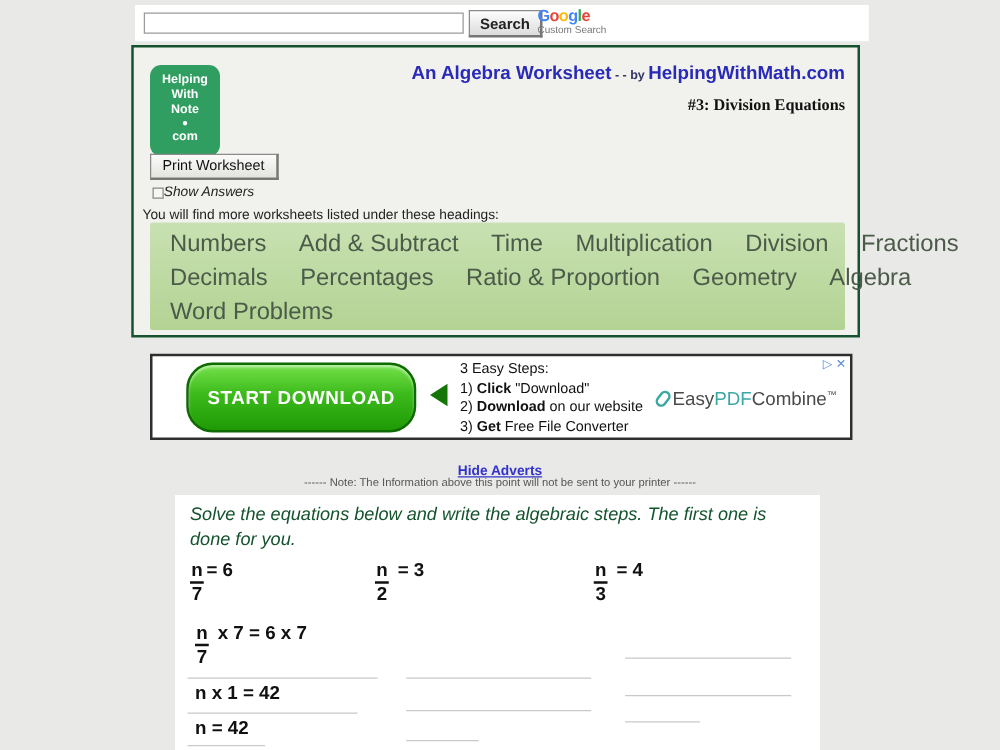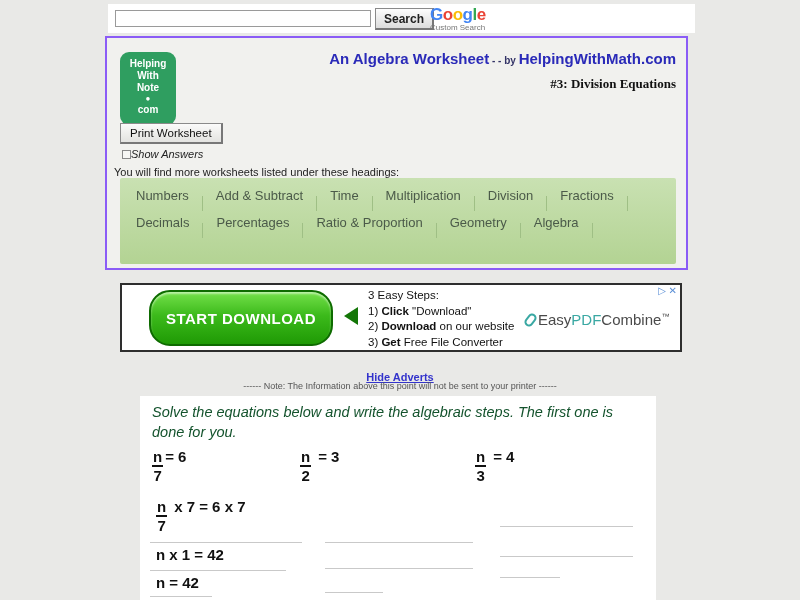--- a/index.html
+++ b/index.html
@@ -7,46 +7,46 @@
   body { font-family:"Liberation Sans", sans-serif; background:#e9e9e7; position:relative; overflow:hidden; }
 
   .abs { position:absolute; }
 
   
   .topbar { left:108px; top:4px; width:587px; height:29px; background:#fff; }
   .search-input { position:absolute; left:7px; top:6px; width:256px; height:17px; border:1px solid #9a9a9a; font-size:11px; padding:0 3px; background:#fff; }
   .search-btn { position:absolute; left:267px; top:4px; height:22px; padding:0 8px; font-size:12px; font-weight:700; color:#222;
     background:linear-gradient(180deg,#fdfdfd,#dcdcdc); border:1px solid #8a8a8a; border-right:2px solid #777; border-bottom:2px solid #777; cursor:pointer; font-family:"Liberation Sans",sans-serif;}
   .google-wrap { position:absolute; left:322px; top:2px; line-height:1; }
-  .google-logo { font-size:17px; font-weight:700; letter-spacing:-0.5px; }
+  .google-logo { font-size:13px; font-weight:700; letter-spacing:-0.5px; }
   .google-logo .g0, .google-logo .g3 { color:#4285F4; }
   .google-logo .g1, .google-logo .g5 { color:#EA4335; }
   .google-logo .g2 { color:#FBBC05; }
   .google-logo .g4 { color:#34A853; }
   .custom-search { font-size:8px; color:#777; margin-top:1px; }
 
   
-  .main-box { left:105px; top:36px; width:583px; height:234px; background:#f1f1ee; border:2px solid #8b5cf6; }
+  .main-box { left:105px; top:36px; width:583px; height:234px; background:#f1f1ee; border:2px solid #14532d; }
   .logo { left:13px; top:14px; width:56px; height:73px; background:#2f9e60; border-radius:9px; color:#fff;
     font-size:10px; font-weight:700; text-align:center; padding-top:6px; line-height:12px; }
   .logo .dot { font-size:8px; line-height:10px; display:block; }
   .title-line { right:10px; top:12px; text-align:right; white-space:nowrap; }
   .title-main, .title-site { color:#2a2ab8; font-weight:700; font-size:15px; }
   .title-sep { color:#333366; font-size:10px; font-weight:700; }
   .subtitle { right:10px; top:38px; color:#111; font-weight:700; font-size:13px; text-align:right;font-family:Liberation Serif, serif; }
   .print-btn { position:absolute; left:13px; top:85px; height:21px; padding:0 9px; font-size:11.5px; color:#111;
     background:linear-gradient(180deg,#fbfbfa,#e3e3e0); border:1px solid #8a8a8a; border-right:2px solid #777; border-bottom:2px solid #777; cursor:pointer; font-family:"Liberation Sans",sans-serif;}
   .show-answers { left:15px; top:110px; font-size:11px; color:#222; display:flex; align-items:center; gap:0;font-style:italic; }
   .cb { width:9px; height:9px; border:1px solid #888; background:#f6f6f4; display:inline-block; }
   .headings-note { left:7px; top:128px; font-size:11px; color:#222; }
 
   
   .nav-box { left:13px; top:140px; width:556px; height:86px; background:linear-gradient(180deg,#c9e1b2,#b3d393); border-radius:2px; padding:4px 0 0 10px; }
   .nav-row { display:flex; align-items:center; height:27px; }
-  .nav-link { font-size:13px; color:#4b5a49; padding:0 6px; cursor:pointer; white-space:nowrap; }
+  .nav-link { font-size:19px; color:#4b5a49; padding:0 6px; cursor:pointer; white-space:nowrap; }
   .sep { width:1px; height:15px; background:#9fbf85; margin:0 7px; transform:translateY(8px); }
 
   
   .ad { left:120px; top:283px; width:562px; height:69px; background:#fff; border:2px solid #2e2e2e; }
   .start-btn { position:absolute; left:27px; top:5px; width:184px; height:56px; border-radius:21px; cursor:pointer;
     background:linear-gradient(180deg,#74e14a 0%, #3cba1b 45%, #1f9a05 100%); border:2px solid #0e6b00;
     box-shadow:inset 0 2px 2px rgba(255,255,255,.5); color:#fff; font-weight:700; font-size:15px; letter-spacing:.5px; font-family:"Liberation Sans",sans-serif;}
   .ad-triangle { position:absolute; left:222px; top:22px; width:0; height:0;
     border-top:9px solid transparent; border-bottom:9px solid transparent; border-right:14px solid #137607; }
   .ad-steps { position:absolute; left:246px; top:3px; font-size:11.5px; color:#111; line-height:15.5px; }
@@ -126,20 +126,23 @@
         <span class="sep"></span>
       <span class="nav-link">Percentages</span>
         <span class="sep"></span>
       <span class="nav-link">Ratio &amp; Proportion</span>
         <span class="sep"></span>
       <span class="nav-link">Geometry</span>
         <span class="sep"></span>
       <span class="nav-link">Algebra</span>
         <span class="sep"></span>
     </div>
+    <div class="nav-row">
+      <span class="nav-link">Word Problems</span>
+    </div>
   </div>
 </div>
 
 <div class="abs ad">
   <button class="start-btn">START DOWNLOAD</button>
   <span class="ad-triangle"></span>
   <div class="ad-steps">
     <div>3 Easy Steps:</div>
     <div><span>1) </span><b>Click</b><span> "Download"</span></div>
     <div><span>2) </span><b>Download</b><span> on our website</span></div>

